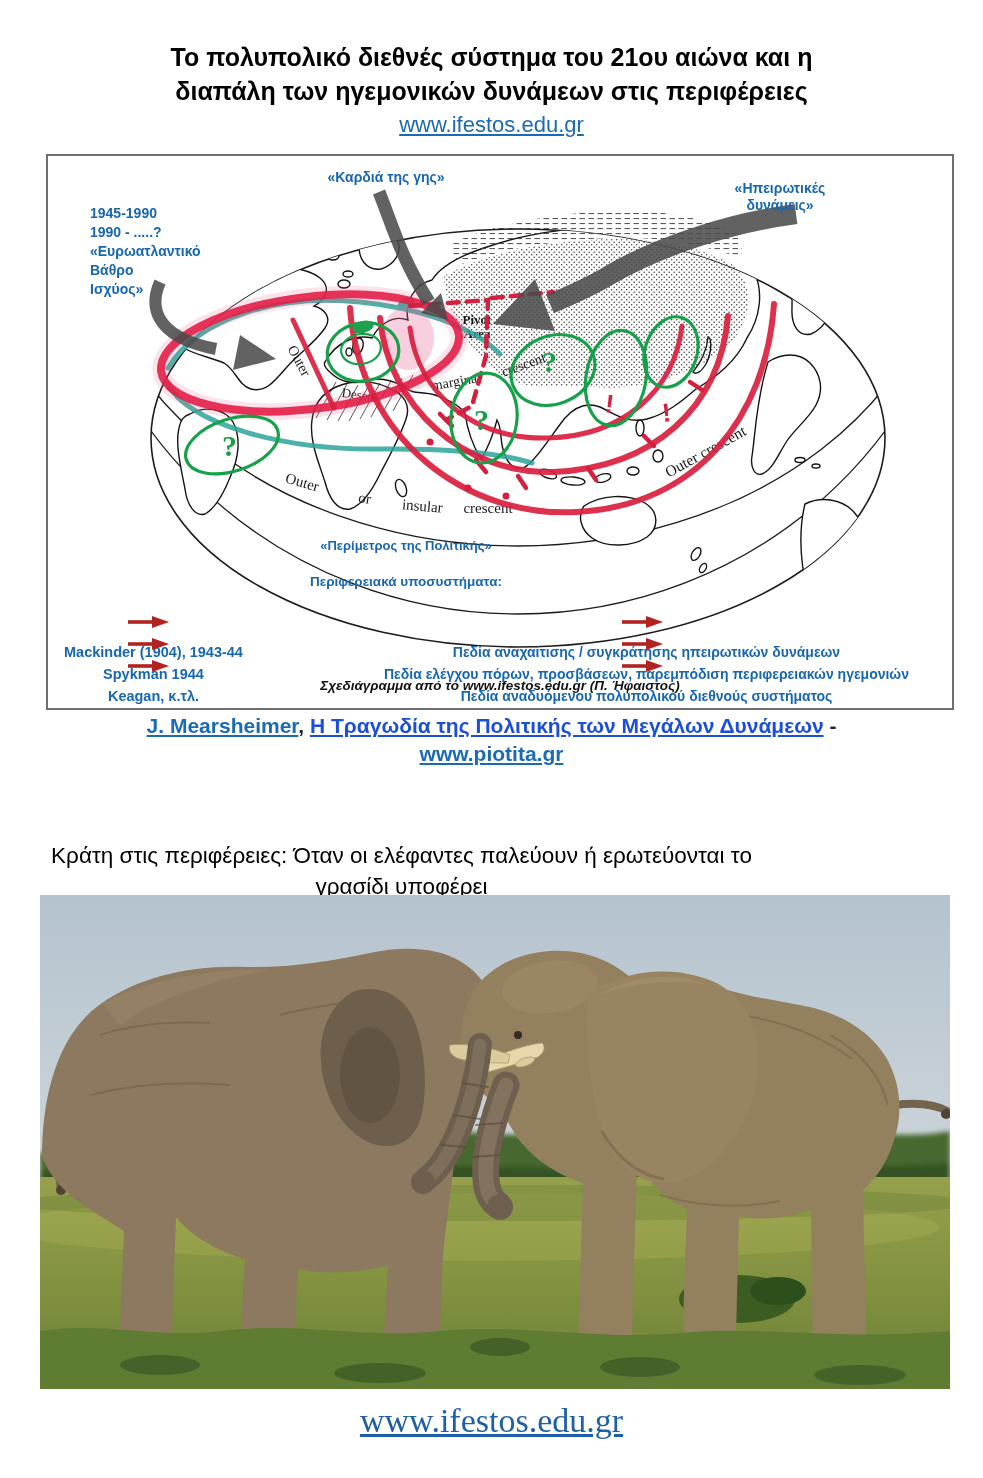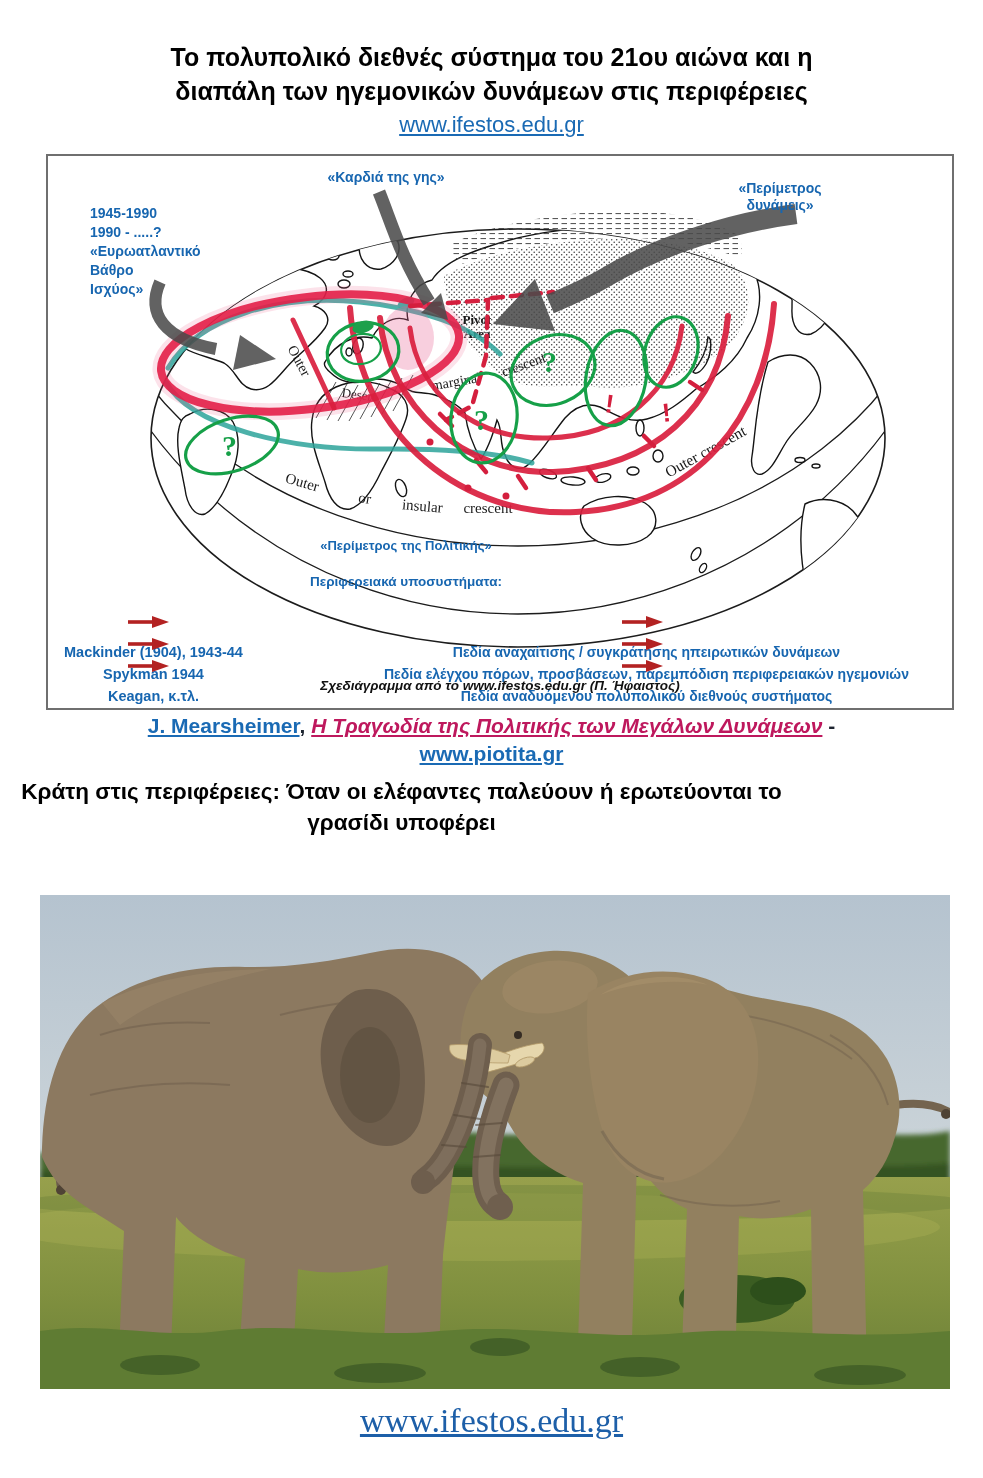--- a/index.html
+++ b/index.html
@@ -30,25 +30,25 @@
   .leg-arrow{width:44px;height:13px;flex:0 0 44px;margin-right:10px;}
   .leg-label{color:#1766b0;font-weight:bold;font-size:14px;white-space:nowrap;}
   .legend-col.left .leg-label{font-size:14.5px;}
   .map-caption{position:absolute;left:0;top:522px;width:904px;text-align:center;
     color:#111;font-weight:bold;font-style:italic;font-size:13.5px;}
   
   .citation{position:absolute;left:0;top:712px;width:983px;text-align:center;
     font-size:21px;font-weight:bold;line-height:28px;}
   .cit-author{color:#1a6ab4;text-decoration:underline;}
   .cit-comma,.cit-dash{color:#1d2430;}
-  .cit-work{color:#be185d;font-style:italic;text-decoration:underline;}
+  .cit-work{color:#1d4ed8;text-decoration:underline;}
   .cit-link{color:#1a6ab4;text-decoration:underline;}
   
-  .heading2{position:absolute;left:0;top:776px;width:803px;text-align:center;
-    color:#000;font-weight:bold;font-size:22.5px;line-height:31px;}
+  .heading2{position:absolute;left:0;top:840px;width:803px;text-align:center;
+    color:#000;font-weight:normal;font-size:22.5px;line-height:31px;}
   
   .photo{position:absolute;left:40px;top:895px;width:910px;height:494px;}
   .photo svg{display:block;width:910px;height:494px;}
   
   .footer-link-row{position:absolute;left:0;top:1402px;width:983px;text-align:center;}
   .footer-link{font-family:"Liberation Serif",serif;font-size:34px;color:#1d5fa8;
     text-decoration:underline;}
   .map-serif{font-family:"Liberation Serif",serif;fill:#1a1a1a;}
 </style>
 </head>
@@ -207,21 +207,21 @@
       </g>
       <g>
         <path d="M 112 126 C 98 158 116 183 168 193" fill="none" stroke-width="12"></path>
         <polygon points="228,203 185,214 192,179" stroke="none"></polygon>
       </g>
     </g>
   </svg>
 
   <div class="lbl lbl-heartland">«Καρδιά της γης»</div>
   <div class="lbl lbl-continental">
-    <div>«Περίμετρος</div>
+    <div>«Ηπειρωτικές</div>
     <div>δυνάμεις»</div>
   </div>
   <div class="lbl lbl-euro">
     <div>1945-1990</div>
     <div>1990 - .....?</div>
     <div>«Ευρωατλαντικό</div>
     <div>Βάθρο</div>
     <div>Ισχύος»</div>
   </div>
   <div class="lbl lbl-perimeter">«Περίμετρος της Πολιτικής»</div>

